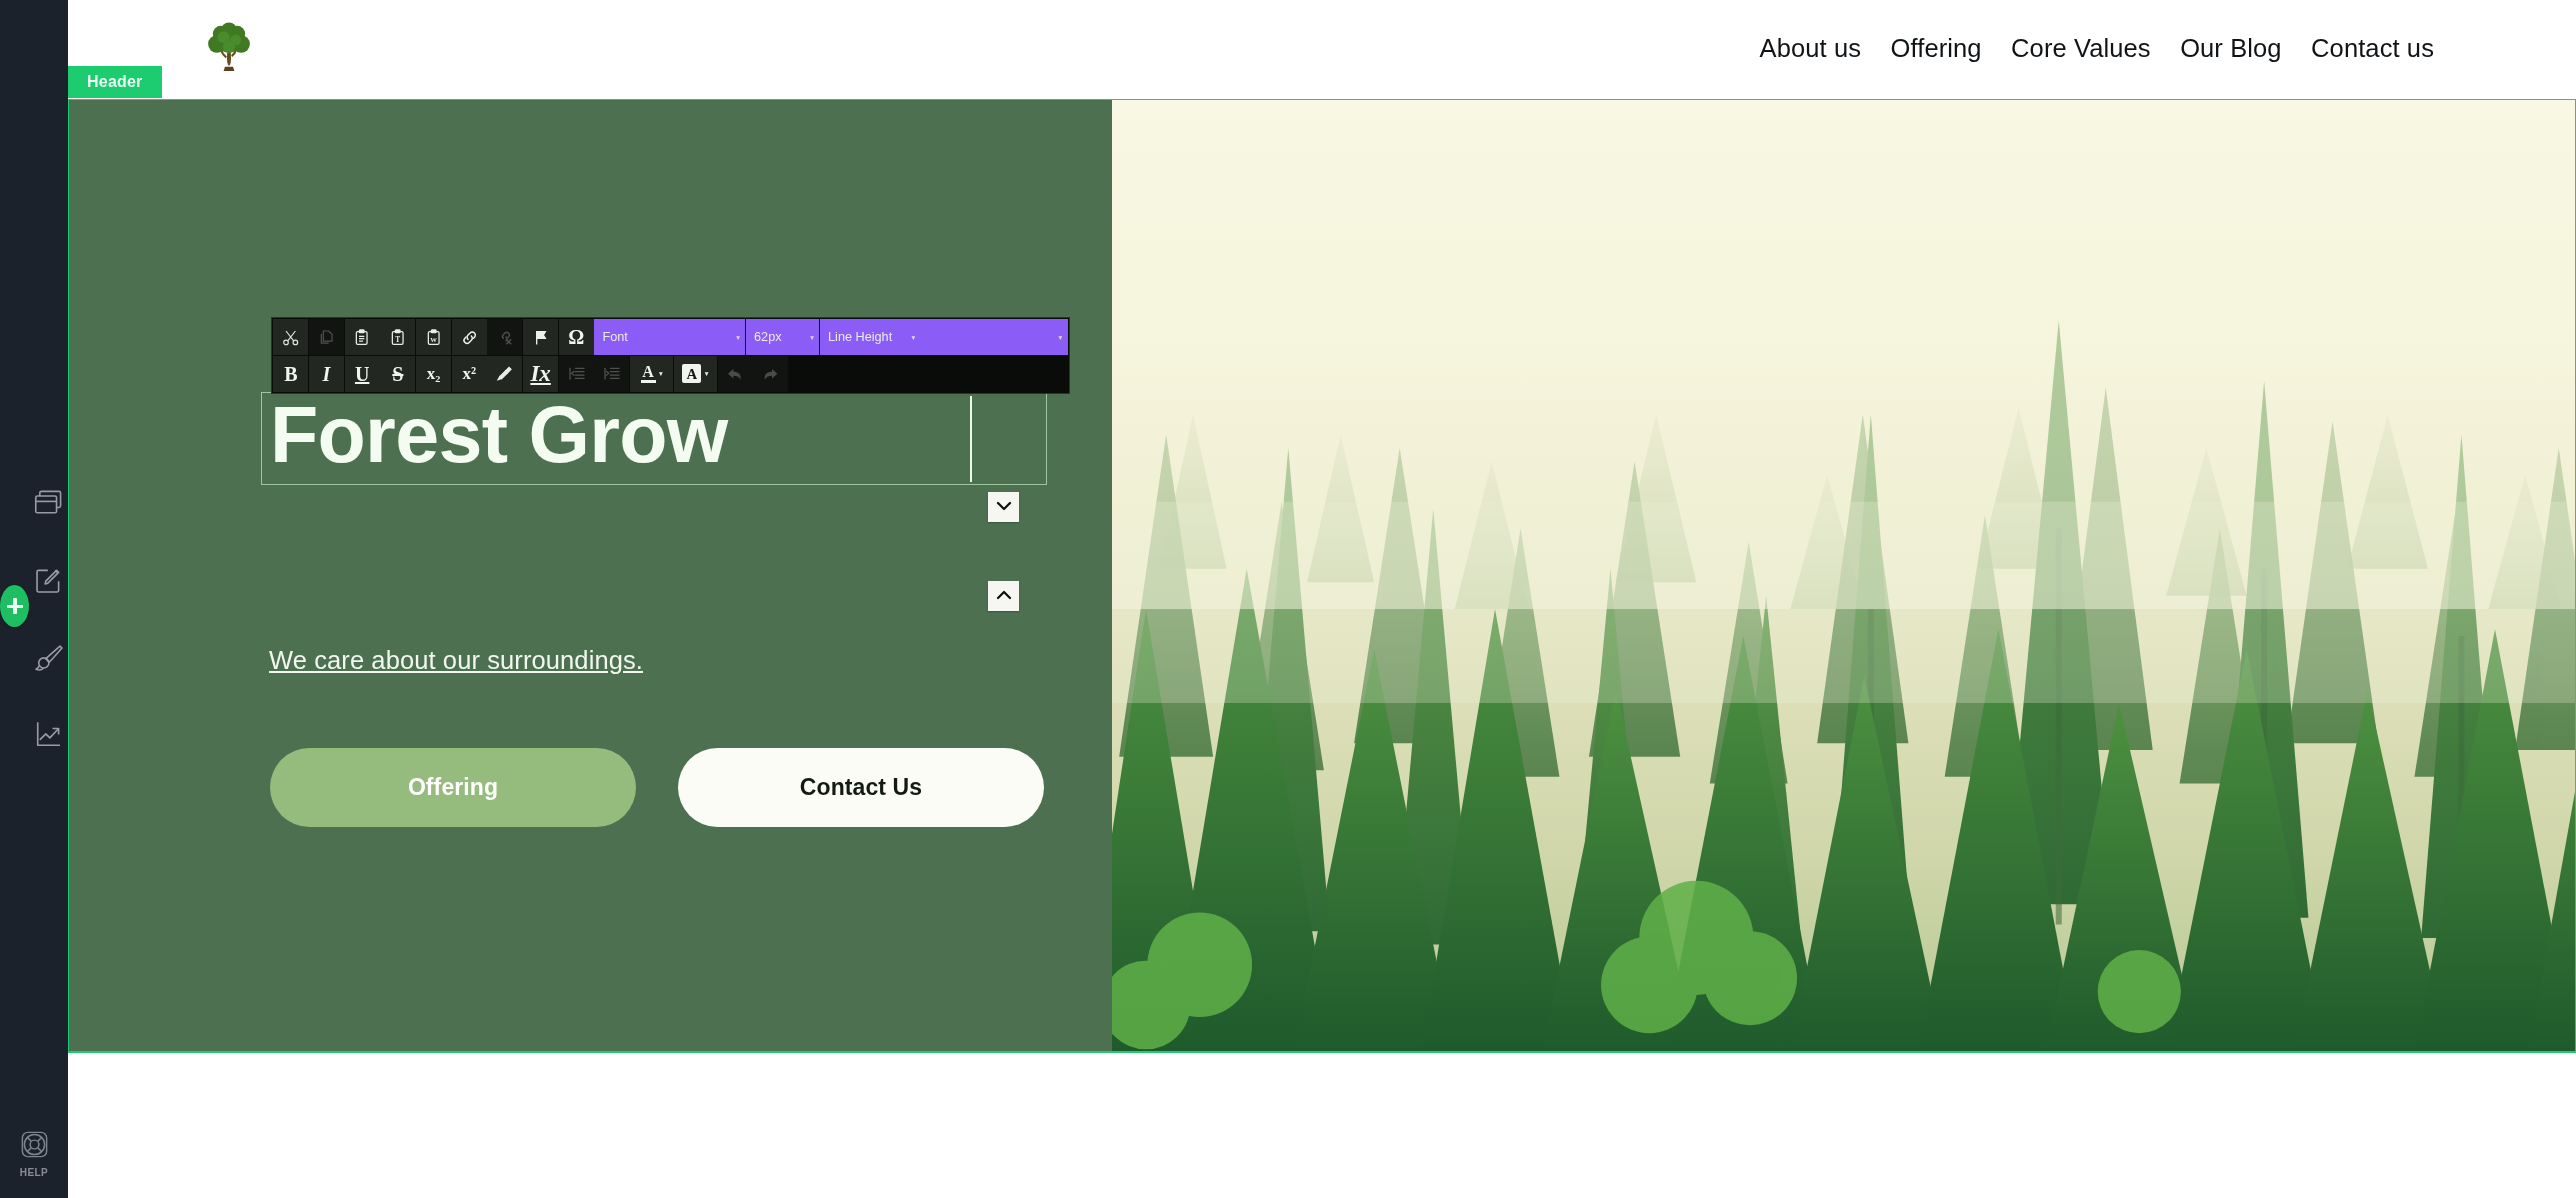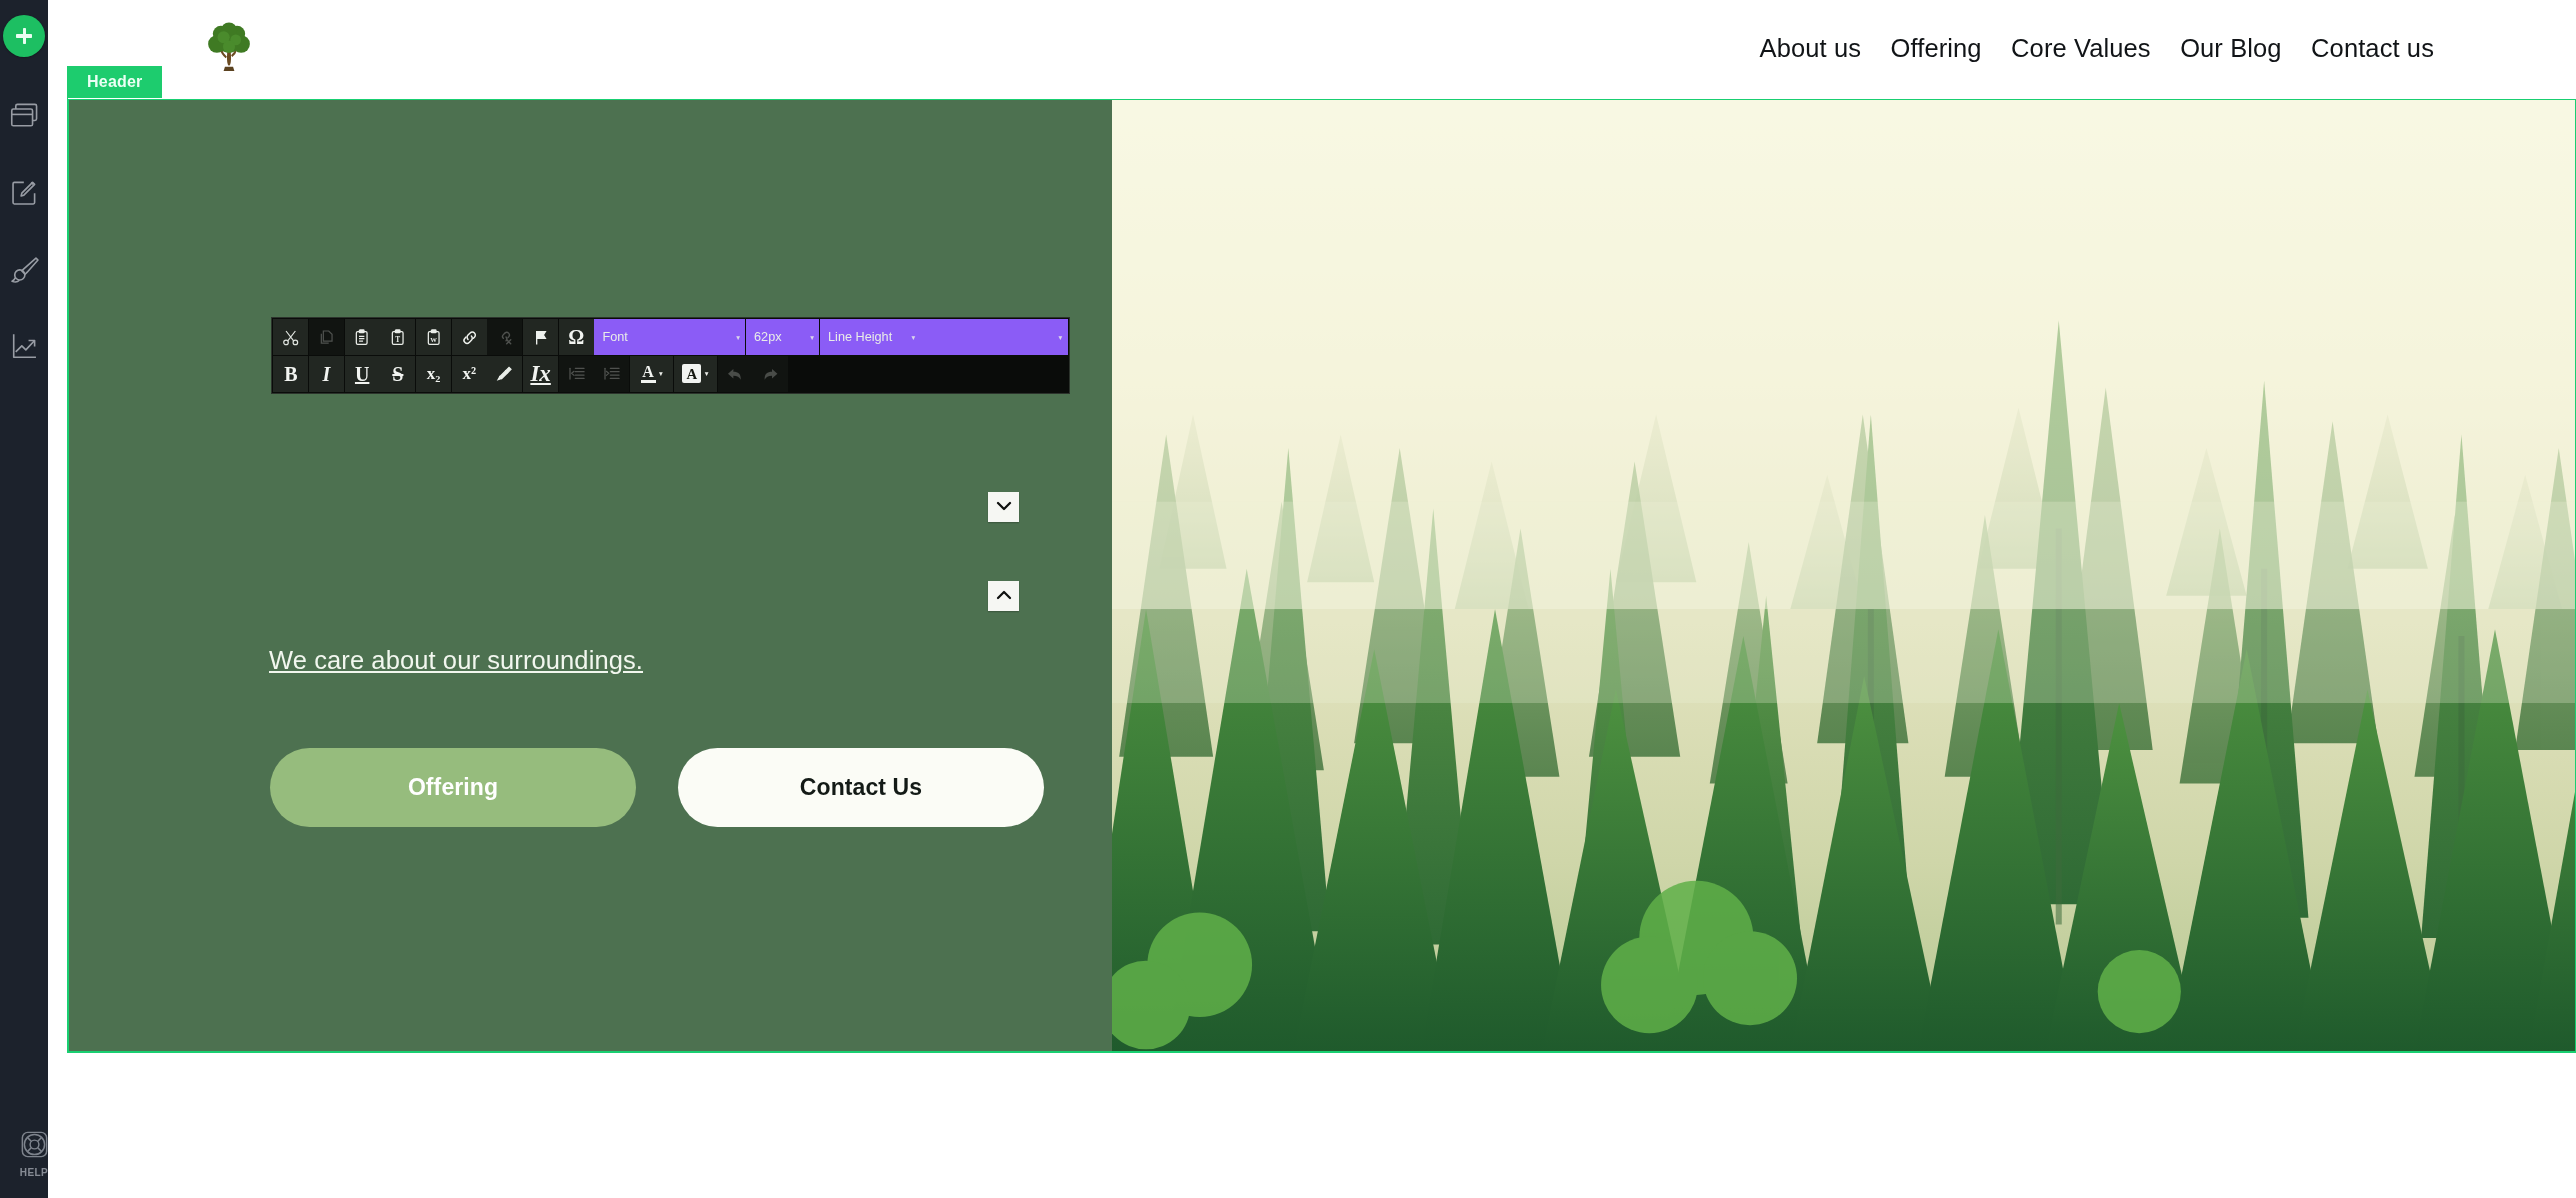--- a/index.html
+++ b/index.html
@@ -8,23 +8,23 @@
     background: #ffffff;
     font-family: "Liberation Sans", sans-serif;
     overflow: hidden;
   }
 
   
   #app { position: relative; width: 2576px; height: 1198px; background:#fff; }
 
   .rail {
     position: absolute; left: 0; top: 0;
-    width: 48px; height: 1198px;
+    width: 68px; height: 1198px;
     background: #1c222c;
-    display: flex; flex-direction: column; align-items: center;
+    display: flex; flex-direction: row; align-items: center;
     z-index: 40;
   }
   .rail-add {
     margin-top: 14.8px;
     width: 42px; height: 42px; border-radius: 50%;
     background: #1dbf62;
     display: flex; align-items: center; justify-content: center;
     cursor: pointer;
     box-shadow: 0 0.7px 2px rgba(0,0,0,.35);
   }
@@ -400,20 +400,24 @@
           </g>
 
           <rect width="2200" height="760" fill="#f6f5de" opacity=".55"></rect>
           <rect y="600" width="2200" height="300" fill="#eef0d9" opacity=".28"></rect>
         </svg>
         </span>
       </div>
 
       <div class="hero-content">
 
+        <div class="heading-box">
+          <div class="heading-text">Forest Grow</div>
+          <div class="caret"></div>
+        </div>
 
         <div class="nudge nudge-down">
           <span>
             <svg width="16" height="10" viewBox="0 0 24 15" fill="none" stroke="#101210" stroke-width="3.4" stroke-linecap="round" stroke-linejoin="round">
               <path d="M3 3l9 9 9-9"></path>
             </svg>
           </span>
         </div>
         <div class="nudge nudge-up">
           <span>

